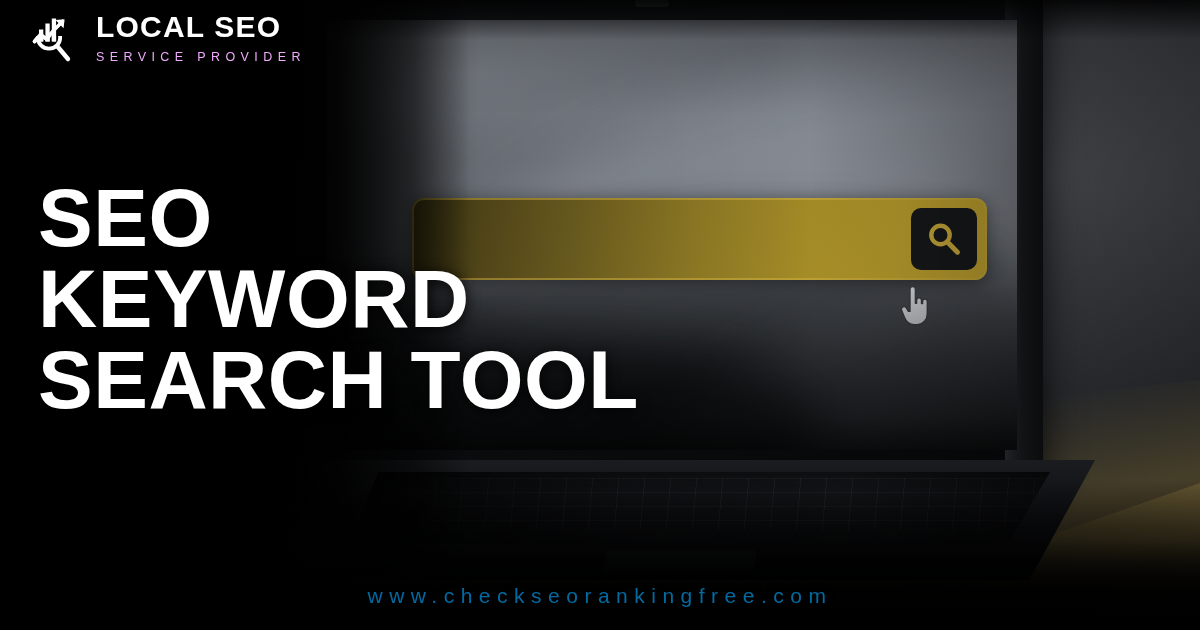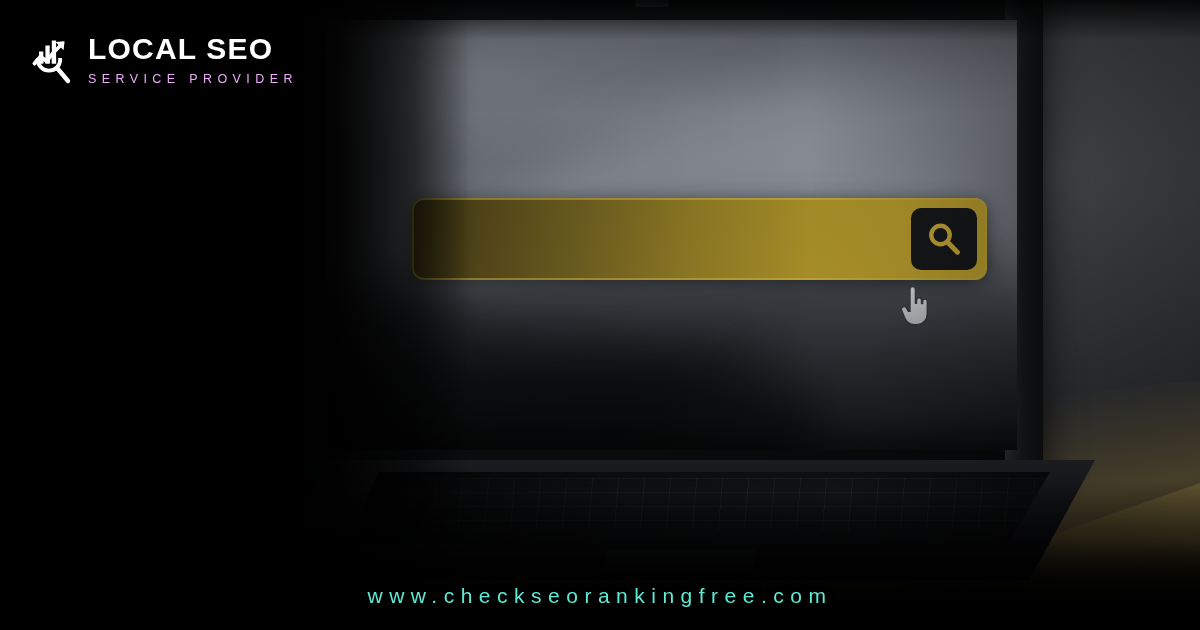--- a/index.html
+++ b/index.html
@@ -278,24 +278,24 @@
     left: 0; top: 0;
     width: 1200px;
     height: 40px;
     background: linear-gradient(to bottom, rgba(0,0,0,0.85) 0%, rgba(0,0,0,0) 100%);
   }
 
   
   .logo {
     position: absolute;
     left: 28px;
-    top: 33px;
+    top: 11px;
     display: flex;
     align-items: flex-start;
-    gap: 12px;
+    gap: 20px;
   }
   .logo-mark {
     width: 48px;
     height: 52px;
     flex: none;
     margin-top: 2px;
   }
   .logo-mark svg { display: block; }
   .logo-text { display: flex; flex-direction: column; }
   .logo-title {
@@ -332,21 +332,21 @@
     text-shadow: 0 2px 14px rgba(0,0,0,0.9);
   }
 
   
   .footer-url {
     position: absolute;
     left: 0;
     right: 0;
     bottom: 22px;
     text-align: center;
-    color: #5eead4;
+    color: #0369a1;
     font-size: 21px;
     letter-spacing: 6.5px;
     text-shadow: 0 1px 8px rgba(0,0,0,0.95);
   }
 </style>
 </head>
 <body>
 
 <div class="banner">
 
@@ -436,16 +436,21 @@
           <path d="M27.5 7 L36.5 6.2 L35.6 15.2 Z"></path>
         </g>
       </svg>
     </span>
     <span class="logo-text">
       <span class="logo-title">LOCAL SEO</span>
       <span class="logo-sub">SERVICE PROVIDER</span>
     </span>
   </div>
 
+  <div class="headline">
+    <div class="headline-line">SEO</div>
+    <div class="headline-line">KEYWORD</div>
+    <div class="headline-line">SEARCH TOOL</div>
+  </div>
 
   <div class="footer-url">www.checkseorankingfree.com</div>
 
 </div>
 
 </body></html>

